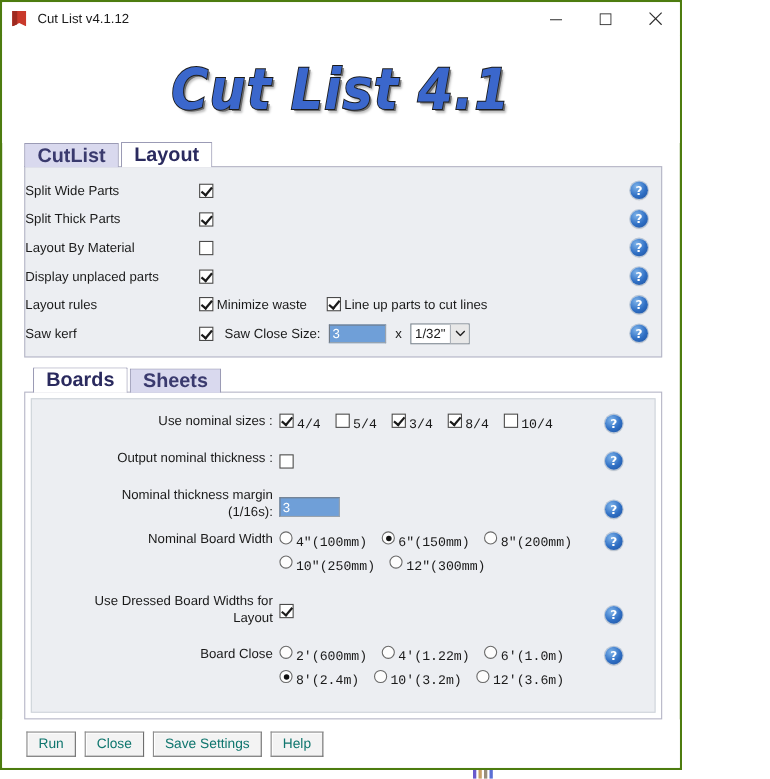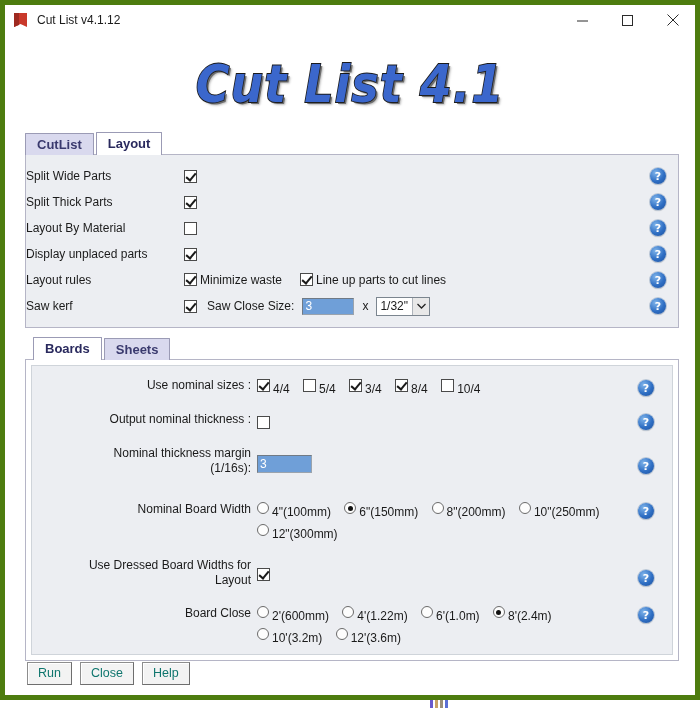--- a/index.html
+++ b/index.html
@@ -14,24 +14,24 @@
     font-size: 12px;
     color: #1a1a1a;
     overflow: hidden;
     position: relative;
   }
 
   
   .window {
     position: absolute;
     left: 0; top: 0;
-    width: 700px;
+    width: 620px;
     height: 700px;
     background: #ffffff;
-    border: 5px solid #4d7c0f;
+    border: 2px solid #4d7c0f;
     box-sizing: border-box;
     display: flex;
     flex-direction: column;
   }
 
   
   .titlebar {
     height: 30px;
     flex: 0 0 30px;
     background: #ffffff;
@@ -108,21 +108,21 @@
     flex: 0 0 auto;
     padding-left: 20px;
     display: flex;
     align-items: flex-end;
     position: relative;
     z-index: 3;
     height: 22px;
     margin-bottom: -1px;
   }
   .tab {
-    font-size: 13px;
+    font-size: 18px;
     font-weight: bold;
     color: #3a3a6e;
     padding: 3px 11px 8px 11px;
     border: 1px solid #9b9bb5;
     border-bottom: none;
     background: #d9d9ee;
     margin-right: 2px;
     line-height: 15px;
     position: relative;
     border-radius: 1px 1px 0 0;
@@ -307,41 +307,41 @@
     position: relative;
     z-index: 2;
     padding: 5px;
     box-sizing: border-box;
   }
   .inner-inner {
     border: 1px solid #cfd4da;
     background: #eceef2;
     height: 100%;
     box-sizing: border-box;
-    padding: 12px 5px 0 0;
+    padding: 12px 16px 0 0;
     overflow: hidden;
   }
   .row2 { display: flex; align-items: flex-start; min-height: 28px; margin-bottom: 6px; }
   .lbl2 {
     width: 225px;
     flex: 0 0 225px;
     text-align: right;
     padding-right: 6px;
     font-size: 12px;
     line-height: 15px;
     box-sizing: border-box;
   }
   .ctrls2 {
     flex: 1 1 auto;
     display: block;
     font-size: 12px;
     line-height: 20px;
     padding-right: 4px;
   }
-  .ctrls2 .rb-item, .ctrls2 .cb-item { margin-right: 10px; }
+  .ctrls2 .rb-item, .ctrls2 .cb-item { margin-right: 10px; font-family: Liberation Mono, monospace; }
   .helpcell2 {
     width: 42px;
     flex: 0 0 42px;
     display: flex;
     justify-content: center;
     padding-top: 2px;
   }
 
   
   .buttonbar {
@@ -556,21 +556,21 @@
             <span>(1/16s):</span>
           </div>
           <div class="ctrls2">
             <input class="txt" style="width: 55px; height: 18px; margin-top: 9px;" value="3">
           </div>
           <div class="helpcell2" style="padding-top:12px">
               <div class="help">?</div>
             </div>
         </div>
 
-        <div class="row2" style="margin-top:24px">
+        <div class="row2" style="margin-top:8px">
           <div class="lbl2" style="padding-top:2px">Nominal Board Width</div>
           <div class="ctrls2">
             <span class="rb-item">
               <span class="rb"></span>
               <span class="t">4"(100mm)</span>
             </span>
             <span class="rb-item">
               <span class="rb checked"></span>
               <span class="t">6"(150mm)</span>
             </span>
@@ -638,20 +638,21 @@
             </div>
         </div>
 
       </div>
     </div>
   </div>
 
   <div class="buttonbar">
     <button class="btn">Run</button>
     <button class="btn">Close</button>
+    <button class="btn">Save Settings</button>
     <button class="btn">Help</button>
   </div>
 
 </div>
 
 <div class="bottom-artifact">
   <i style="background:#6a5acd"></i>
     <i style="background:#c8a165"></i>
     <i style="background:#9a8f7a"></i>
     <i style="background:#5b6fd4"></i>

